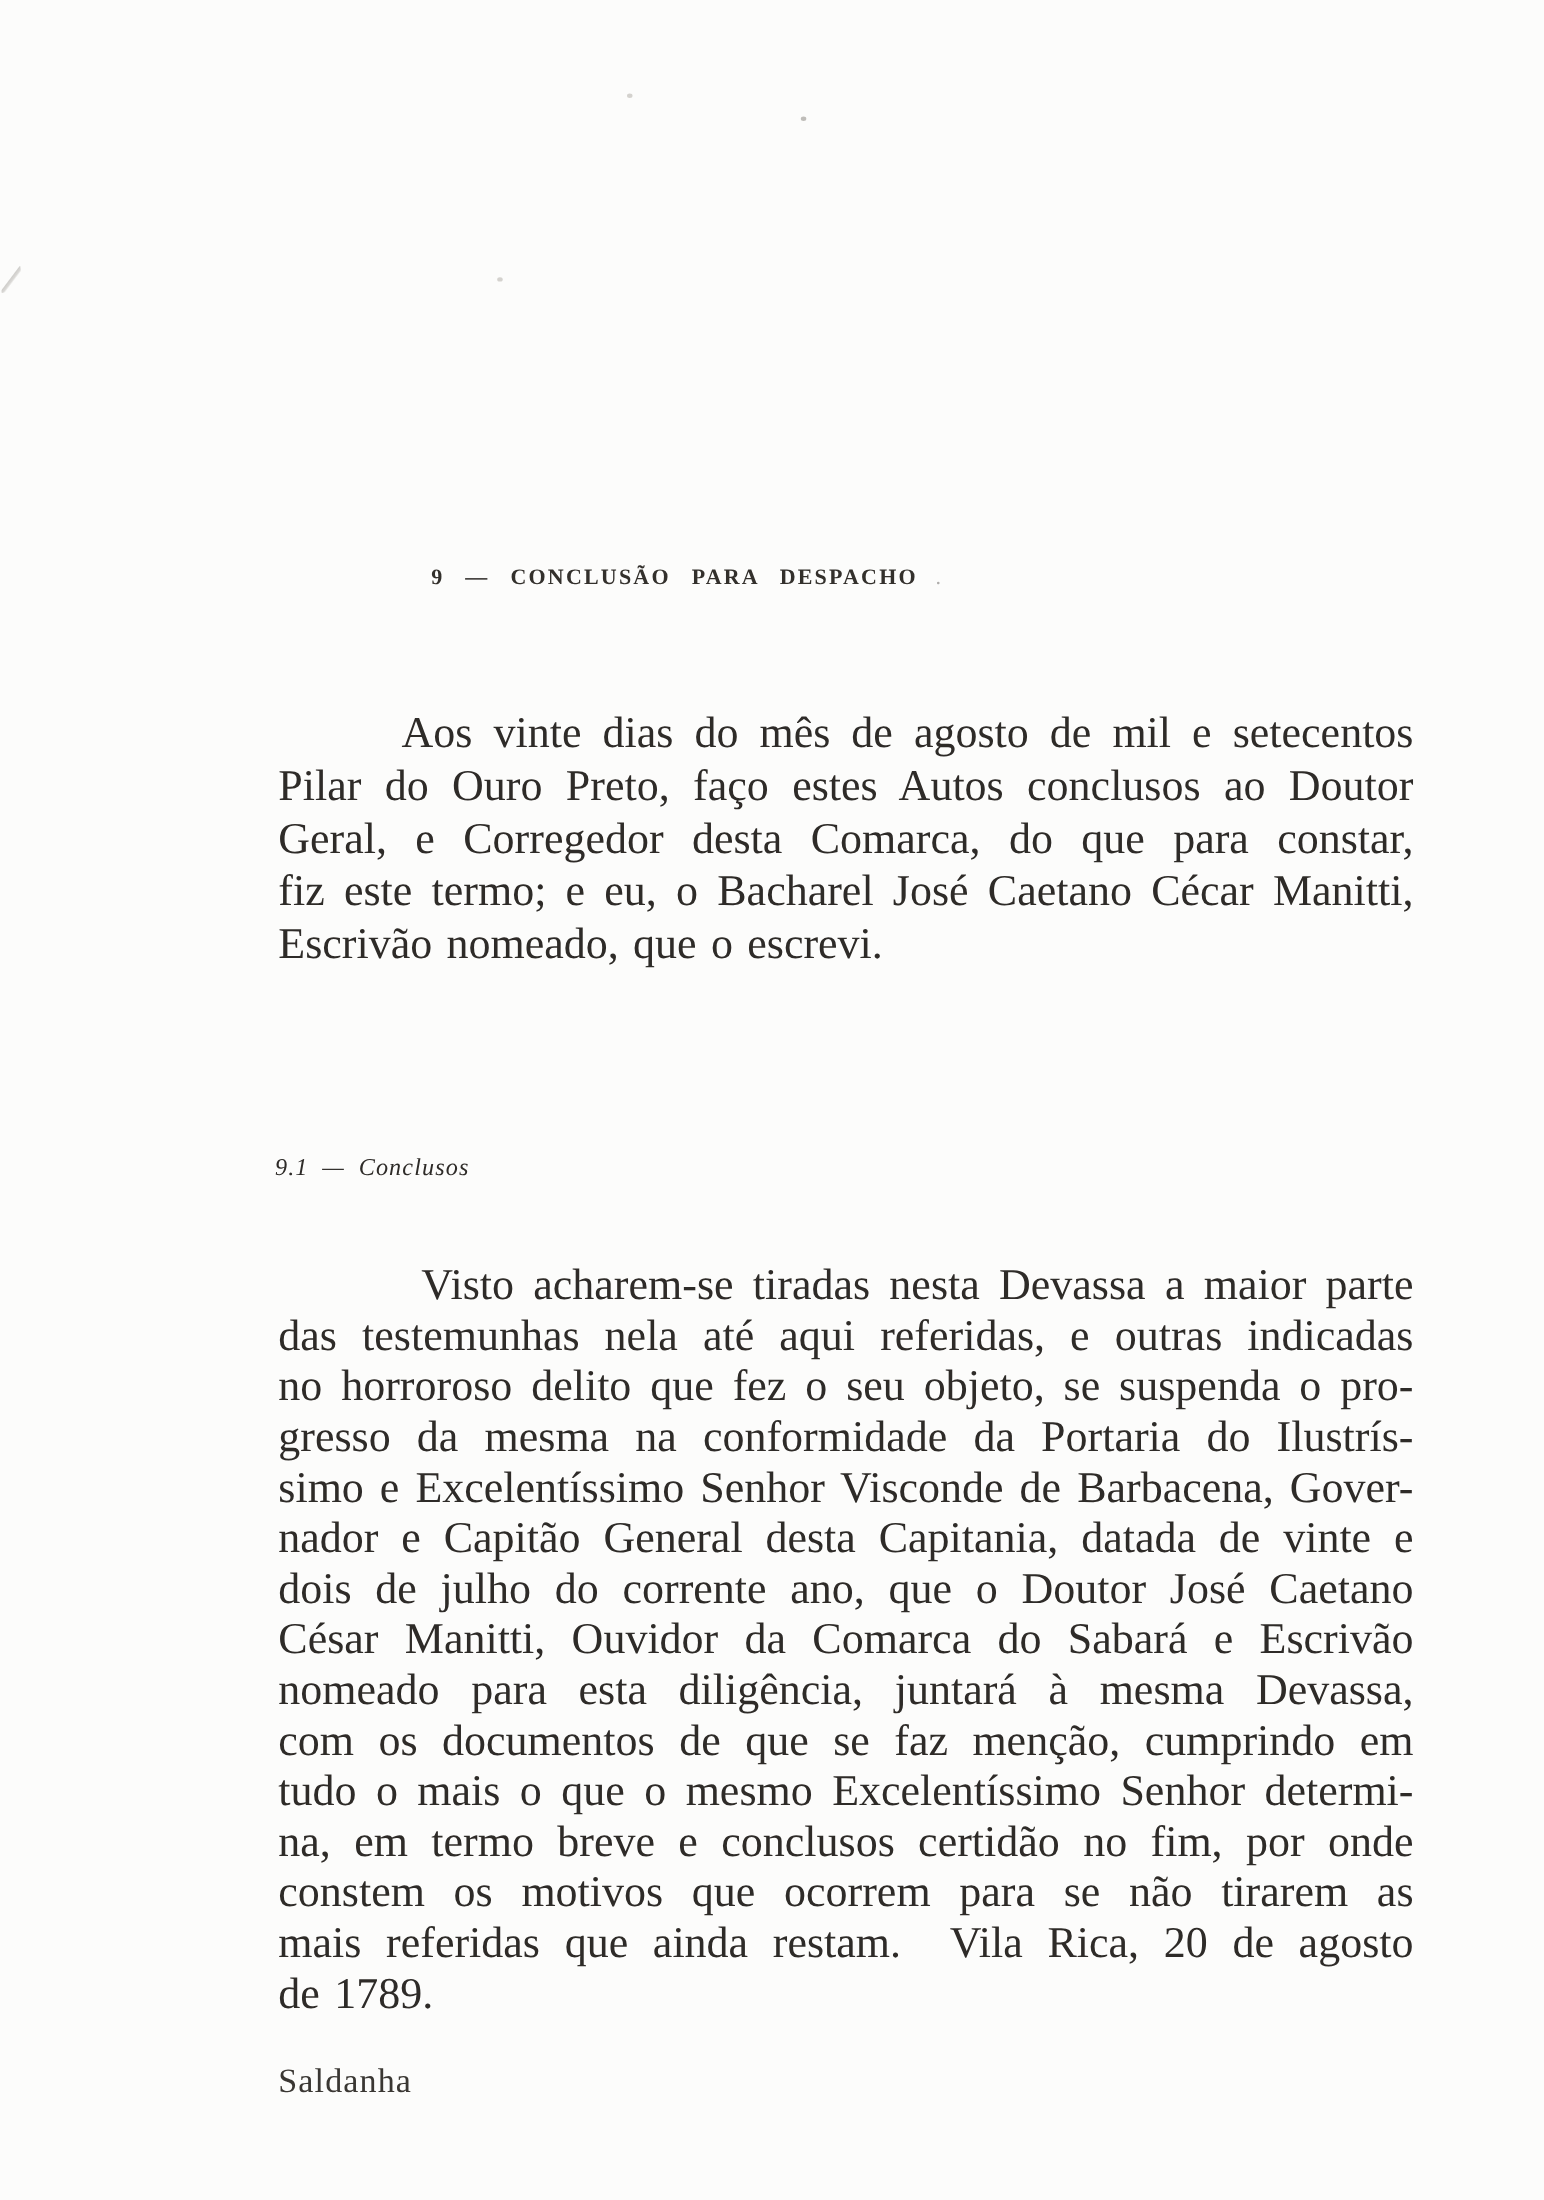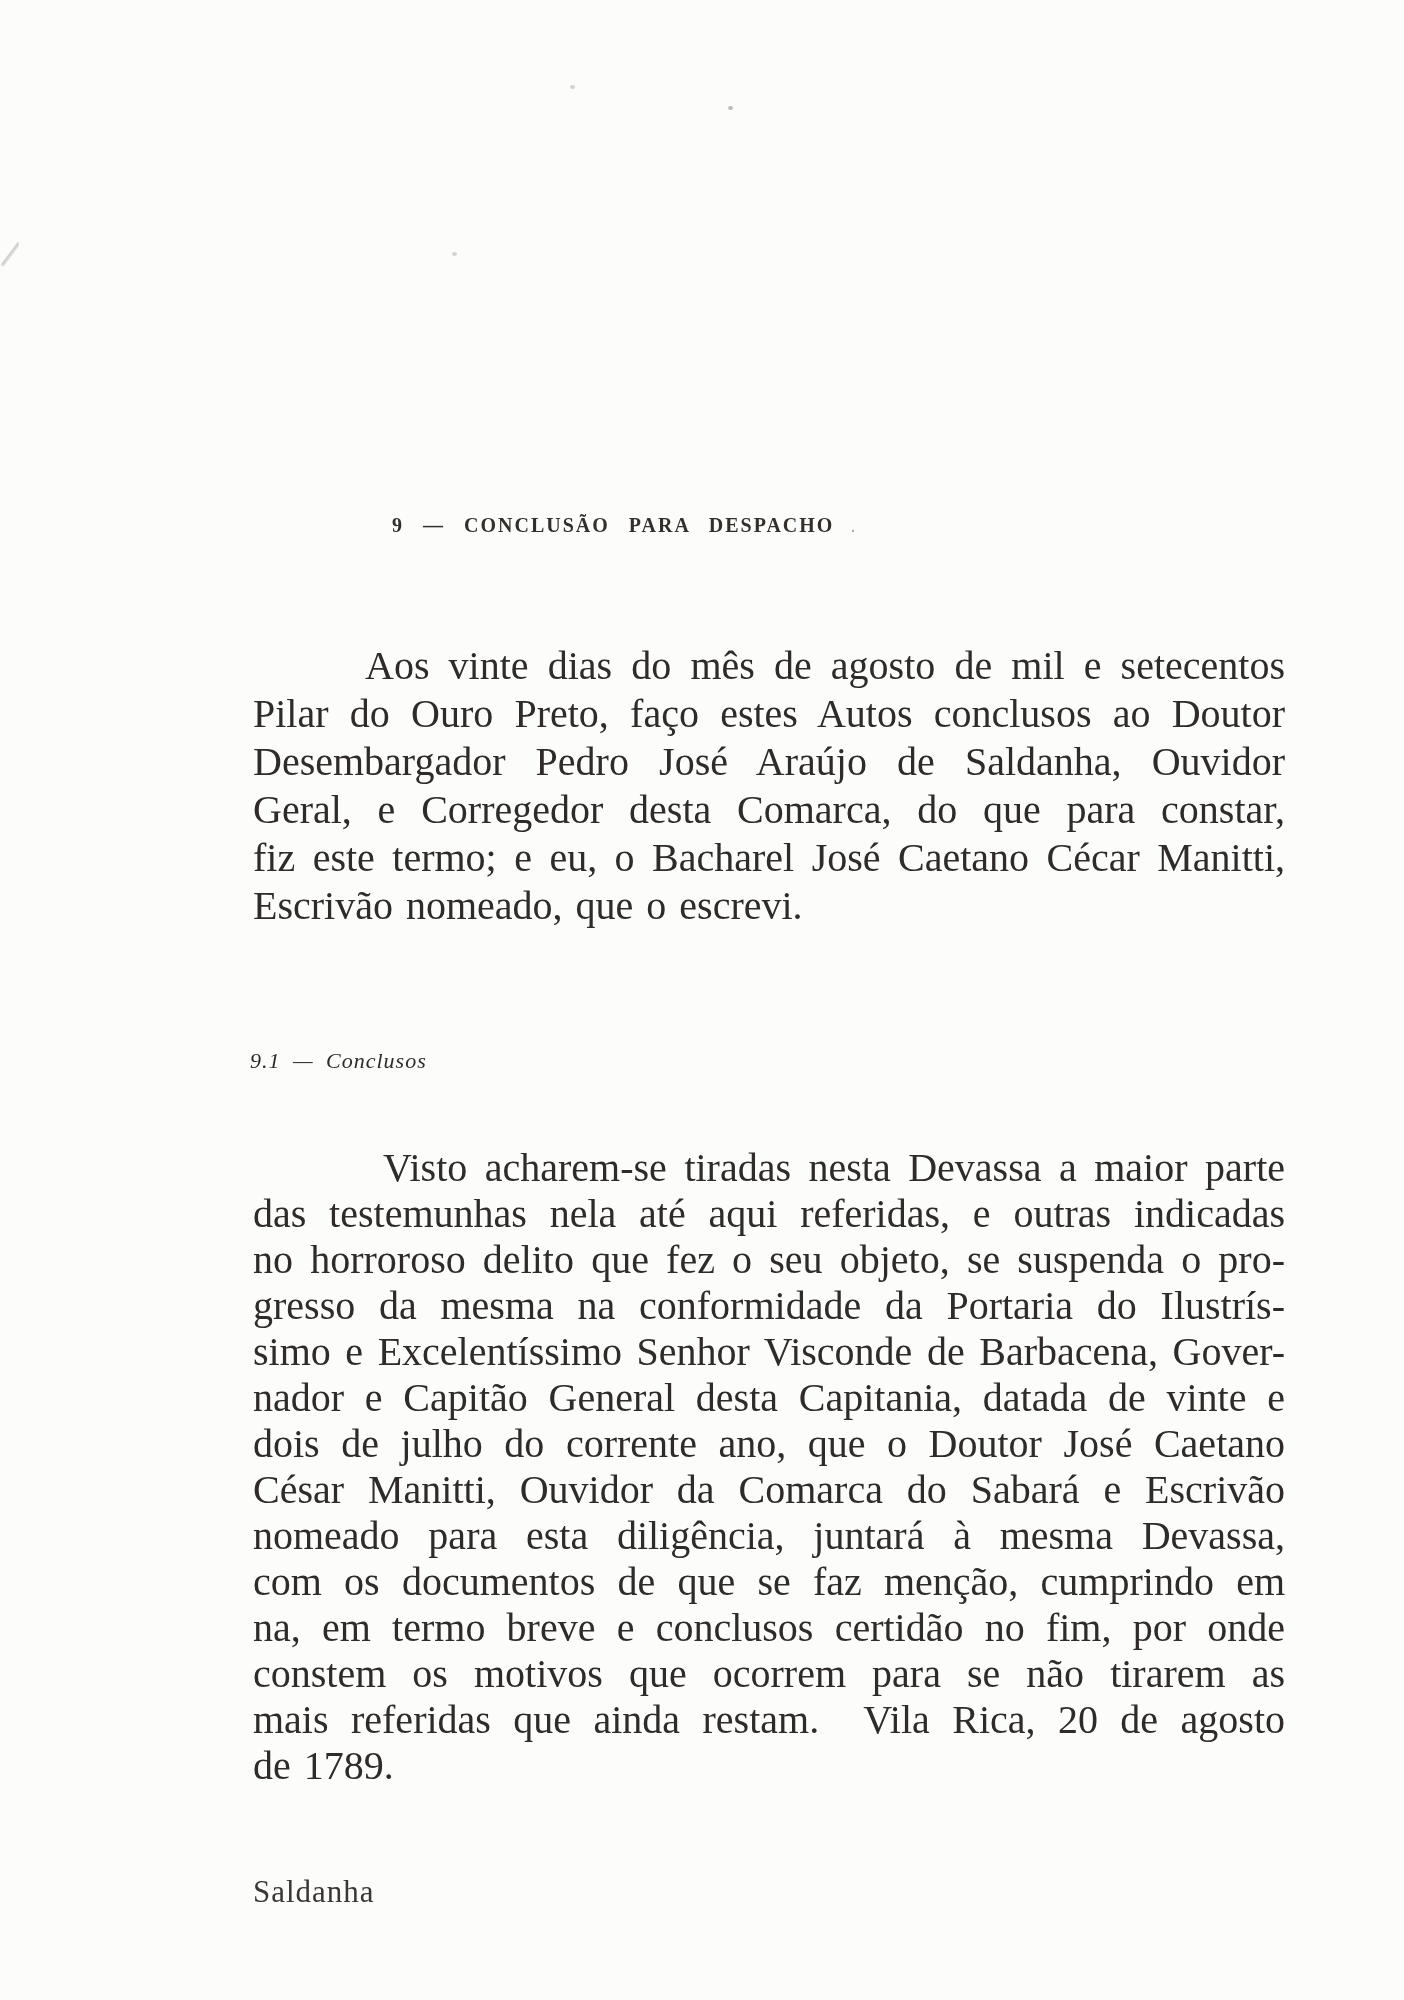--- a/index.html
+++ b/index.html
@@ -102,39 +102,39 @@
 </head>
 <body>
 
 <div class="page">
 
   <h1 class="section-title"><span>9 — CONCLUSÃO PARA DESPACHO</span><span class="faint-mark">.</span></h1>
 
   <div class="para para1">
     <div class="line indent1">Aos vinte dias do mês de agosto de mil e setecentos</div>
     <div class="line">Pilar do Ouro Preto, faço estes Autos conclusos ao Doutor</div>
-    <div class="line">Desembargador Pedro José Araújo de Saldanha, Ouvidor</div>
     <div class="line">Geral, e Corregedor desta Comarca, do que para constar,</div>
     <div class="line">fiz este termo; e eu, o Bacharel José Caetano Cécar Manitti,</div>
     <div class="line last">Escrivão nomeado, que o escrevi.</div>
   </div>
 
   <h2 class="subsection-title">9.1 — Conclusos</h2>
 
   <div class="para para2">
     <div class="line indent2">Visto acharem-se tiradas nesta Devassa a maior parte</div>
     <div class="line">das testemunhas nela até aqui referidas, e outras indicadas</div>
     <div class="line">no horroroso delito que fez o seu objeto, se suspenda o pro-</div>
     <div class="line">gresso da mesma na conformidade da Portaria do Ilustrís-</div>
     <div class="line">simo e Excelentíssimo Senhor Visconde de Barbacena, Gover-</div>
     <div class="line">nador e Capitão General desta Capitania, datada de vinte e</div>
     <div class="line">dois de julho do corrente ano, que o Doutor José Caetano</div>
     <div class="line">César Manitti, Ouvidor da Comarca do Sabará e Escrivão</div>
     <div class="line">nomeado para esta diligência, juntará à mesma Devassa,</div>
     <div class="line">com os documentos de que se faz menção, cumprindo em</div>
+    <div class="line">tudo o mais o que o mesmo Excelentíssimo Senhor determi-</div>
     <div class="line">na, em termo breve e conclusos certidão no fim, por onde</div>
     <div class="line">constem os motivos que ocorrem para se não tirarem as</div>
     <div class="line">mais referidas que ainda restam.&nbsp; Vila Rica, 20 de agosto</div>
     <div class="line last">de 1789.</div>
   </div>
 
   <div class="signature">Saldanha</div>
 
   <div class="artifact edge-smudge"></div>
   <div class="artifact speck s1"></div>

